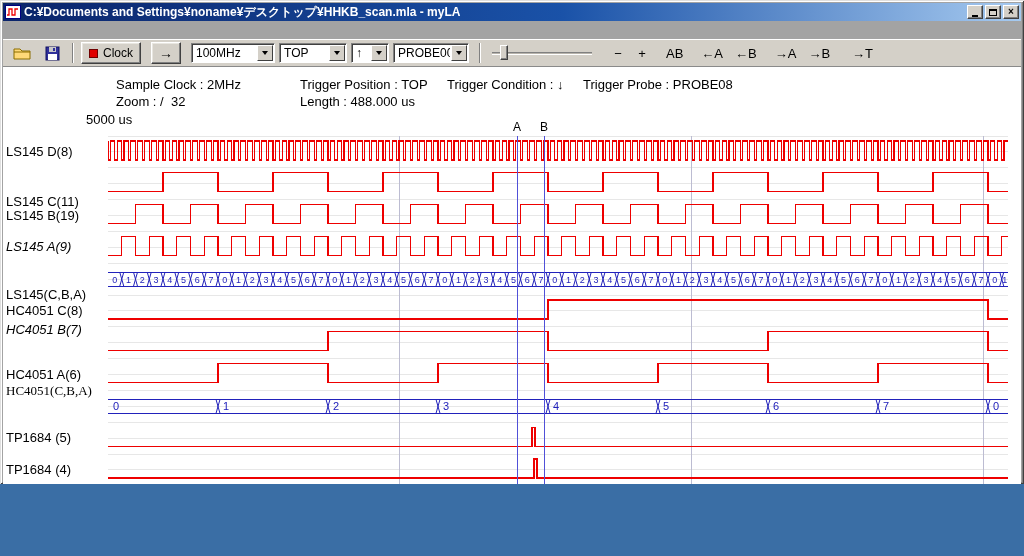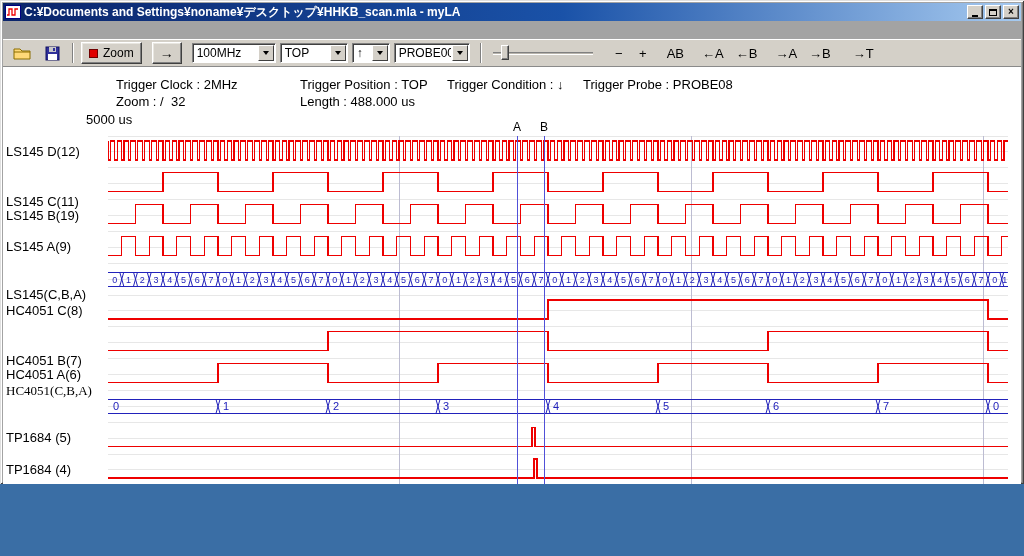--- a/index.html
+++ b/index.html
@@ -111,21 +111,21 @@
       <svg width="15" height="15" viewBox="0 0 15 15">
         <rect x="1" y="1" width="13" height="13" fill="#30309a" stroke="#101060"></rect>
         <rect x="4" y="1" width="7" height="5" fill="#c8c8c8"></rect>
         <rect x="8" y="2" width="2" height="3" fill="#30309a"></rect>
         <rect x="3" y="8" width="9" height="6" fill="#ffffff"></rect>
       </svg>
     </button>
     <span class="sep"></span>
     <button class="raised-btn">
       <span class="stop-square"></span>
-      <span>Zoom</span>
+      <span>Clock</span>
     </button>
     <button class="raised-btn ml6">
       <span class="run-arrow">→</span>
     </button>
     <span class="dd ml6" style="width:84px">
       <span class="dd-text">100MHz</span>
       <span class="dd-btn">
           <span class="dd-tri"></span>
         </span>
     </span>
@@ -157,36 +157,36 @@
     <button class="flat-btn ml6">AB</button>
     <button class="flat-btn ml6">←A</button>
     <button class="flat-btn">←B</button>
     <button class="flat-btn ml6">→A</button>
     <button class="flat-btn">→B</button>
     <button class="flat-btn ml10">→T</button>
   </div>
 
   <div class="content"></div>
 
-  <div class="info-text" style="left:116px;top:77px">Trigger Clock : 2MHz</div>
+  <div class="info-text" style="left:116px;top:77px">Sample Clock : 2MHz</div>
   <div class="info-text" style="left:300px;top:77px">Trigger Position : TOP</div>
   <div class="info-text" style="left:447px;top:77px">Trigger Condition : ↓</div>
   <div class="info-text" style="left:583px;top:77px">Trigger Probe : PROBE08</div>
   <div class="info-text" style="left:116px;top:94px">Zoom : /  32</div>
   <div class="info-text" style="left:300px;top:94px">Length : 488.000 us</div>
   <div class="info-text" style="left:86px;top:112px">5000 us</div>
 
   <div class="overlay" id="channel-labels">
-      <div class="ch-label" style="top: 144px;">LS145 D(12)</div>
+      <div class="ch-label" style="top: 144px;">LS145 D(8)</div>
       <div class="ch-label" style="top: 175.8px; margin-top: 18px;">LS145 C(11)</div>
       <div class="ch-label" style="top: 207.6px;">LS145 B(19)</div>
-      <div class="ch-label" style="top: 239.4px;">LS145 A(9)</div>
+      <div class="ch-label" style="top: 239.4px; font-style: italic;">LS145 A(9)</div>
       <div class="ch-label" style="top: 271.2px; margin-top: 16px;">LS145(C,B,A)</div>
       <div class="ch-label" style="top: 303px;">HC4051 C(8)</div>
-      <div class="ch-label" style="top: 353px;">HC4051 B(7)</div>
+      <div class="ch-label" style="top: 322px; font-style: italic;">HC4051 B(7)</div>
       <div class="ch-label" style="top: 366.6px;">HC4051 A(6)</div>
       <div class="ch-label" style="top: 383px; font-family: Liberation Serif, serif;">HC4051(C,B,A)</div>
       <div class="ch-label" style="top: 430.2px;">TP1684 (5)</div>
       <div class="ch-label" style="top: 462px;">TP1684 (4)</div>
     </div>
   <div class="overlay" id="marker-labels">
       <div class="marker-label" style="left: 511px;">A</div>
       <div class="marker-label" style="left: 538px;">B</div>
     </div>
 

